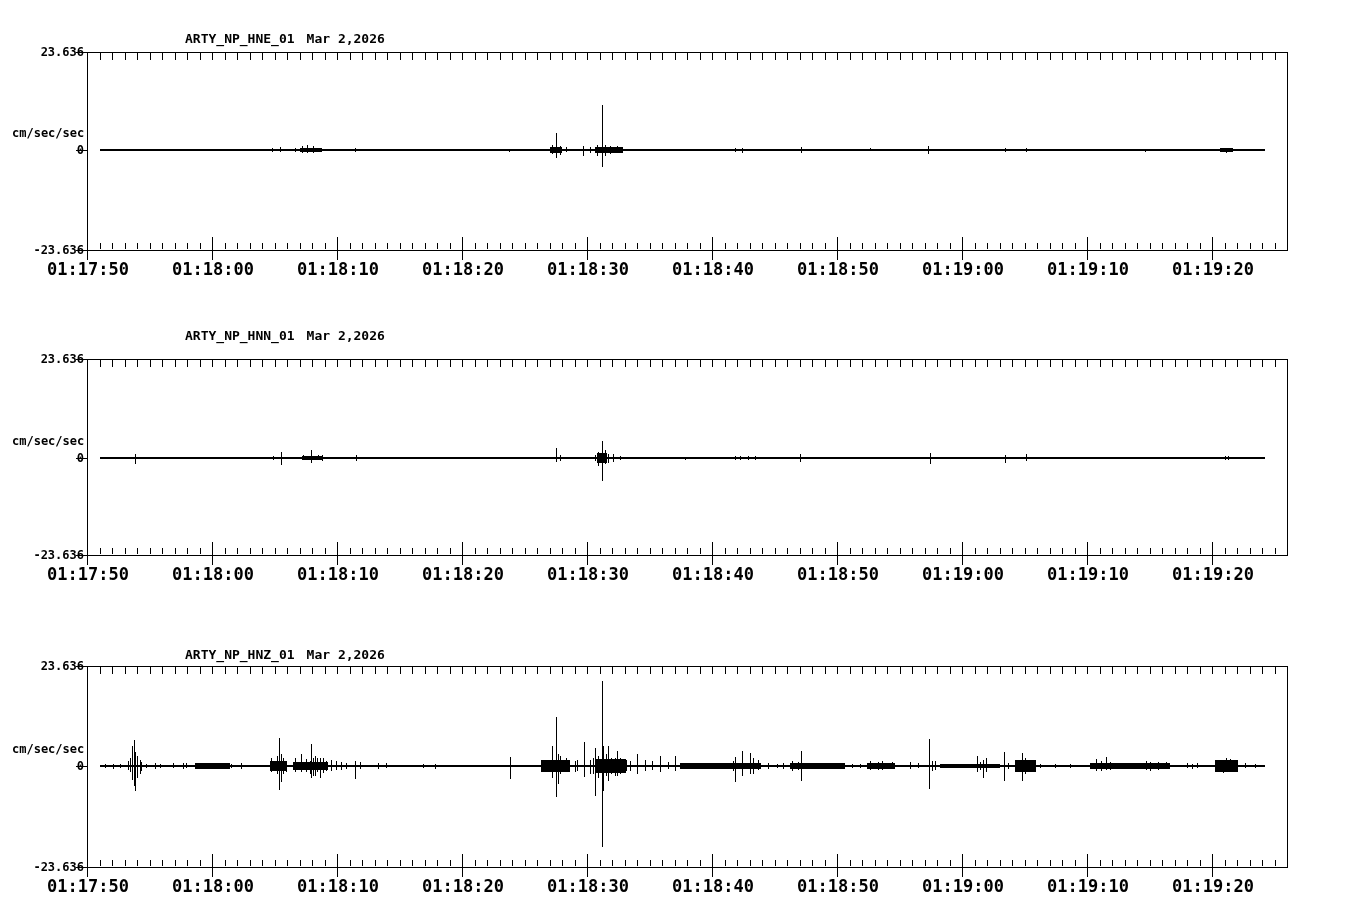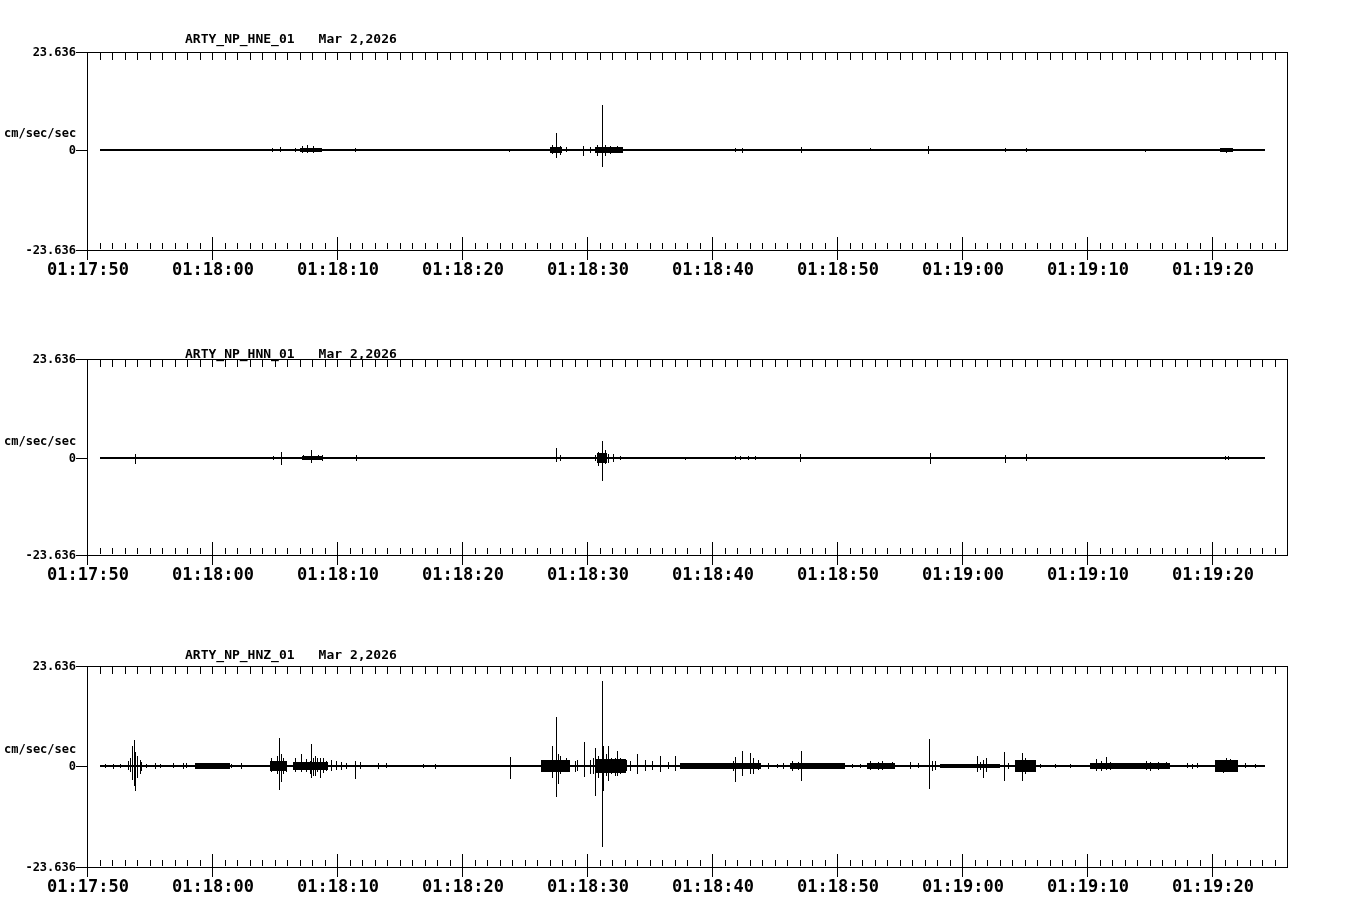--- a/index.html
+++ b/index.html
@@ -1,28 +1,28 @@
 <!DOCTYPE html>
 <html><head>
 <meta charset="utf-8">
 <style>
   html,body{margin:0;padding:0;background:#ffffff;}
   #page{position:relative;width:1358px;height:924px;background:#ffffff;overflow:hidden;
         font-family:"DejaVu Sans Mono","Liberation Mono",monospace;color:#000;}
   #plot-svg{position:absolute;left:0;top:0;}
   .title{position:absolute;left:185px;height:16px;font-size:13px;font-weight:bold;white-space:pre;}
-  .title .date{margin-left:24px;}
-  .ylab{position:absolute;left:4px;width:72px;height:14px;font-size:12px;font-weight:bold;
+  .title .date{margin-left:12px;}
+  .ylab{position:absolute;left:12px;width:72px;height:14px;font-size:12px;font-weight:bold;
         text-align:right;line-height:14px;white-space:pre;}
   .xtick{position:absolute;width:80px;height:14px;font-size:17px;font-weight:bold;
          text-align:center;line-height:14px;white-space:pre;}
   
   .t0{top:31px;}  .y0a{top:45px;} .y0u{top:126px;} .y0z{top:143px;} .y0b{top:243px;}
   
-  .t1{top:346px;text-align:center;} .y1a{top:352px;} .y1u{top:434px;} .y1z{top:451px;} .y1b{top:548px;}
+  .t1{top:328px;text-align:center;} .y1a{top:352px;} .y1u{top:434px;} .y1z{top:451px;} .y1b{top:548px;}
   
   .t2{top:647px;} .y2a{top:659px;} .y2u{top:742px;} .y2z{top:759px;} .y2b{top:860px;}
 </style>
 </head>
 <body>
 
 <div id="page">
   <svg id="plot-svg" width="1358" height="924">
       <rect x="87.5" y="52.5" width="1200" height="198" fill="none" stroke="#000000" stroke-width="1" shape-rendering="crispEdges"></rect>
       <line x1="76" y1="52.5" x2="87" y2="52.5" stroke="#000000" stroke-width="1" shape-rendering="crispEdges"></line>

